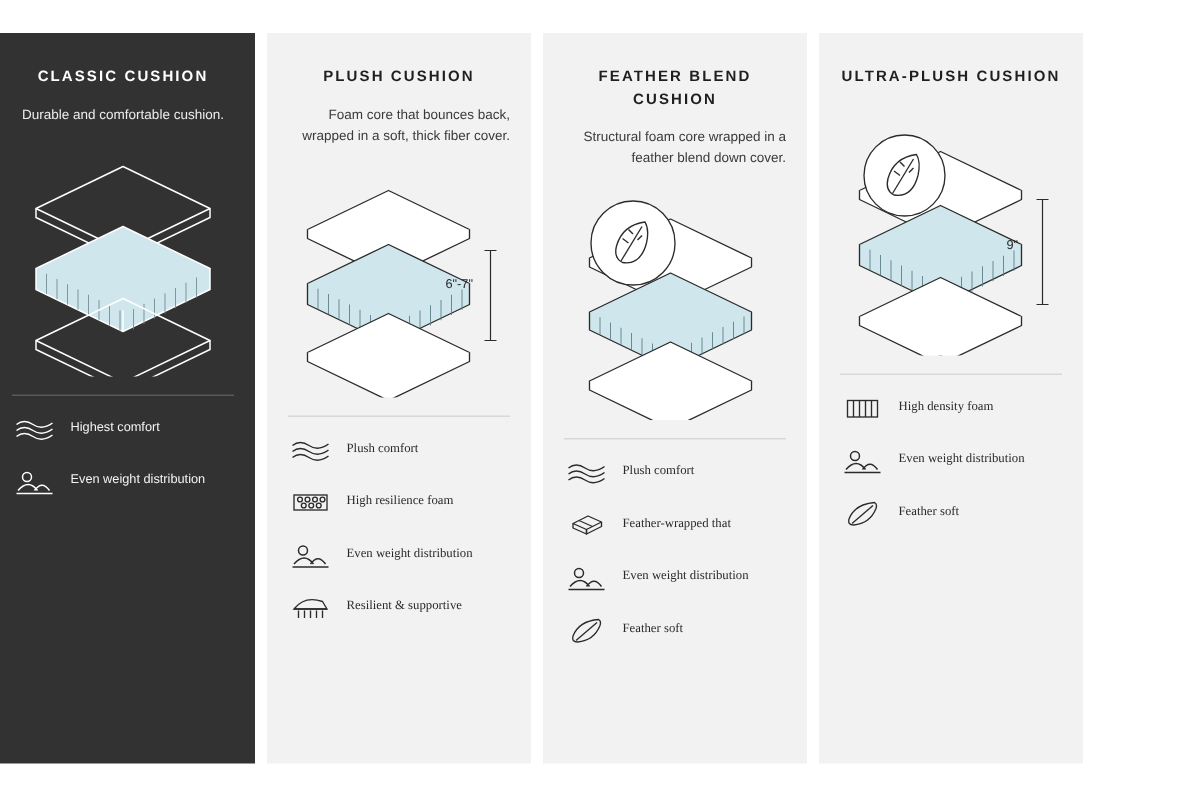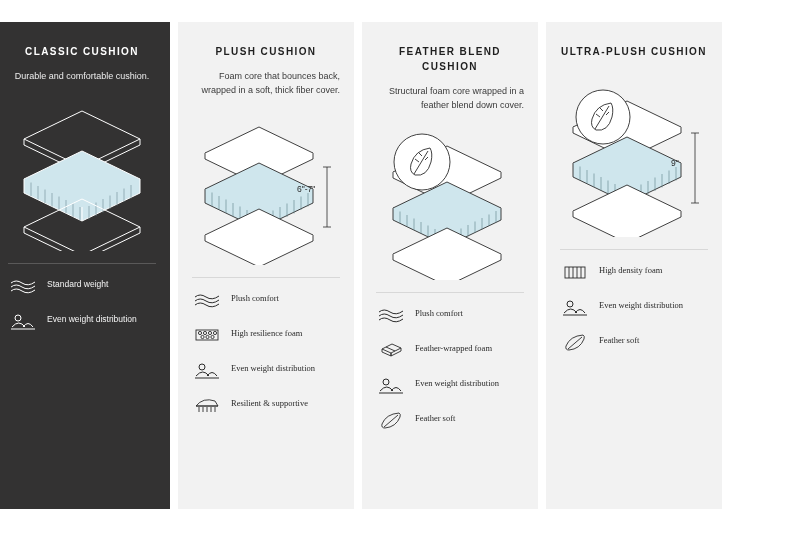--- a/index.html
+++ b/index.html
@@ -171,21 +171,21 @@
 
       <div class="features">
         <div class="feature">
           <span class="ficon">
             <svg width="28" height="16" viewBox="0 0 28 16" fill="none" stroke="#ffffff" stroke-width="1">
               <path d="M2 5 Q7 1 13 5 T26 4"></path>
                 <path d="M2 9 Q7 5 13 9 T26 8"></path>
                 <path d="M2 13 Q7 9 13 13 T26 12"></path>
             </svg>
           </span>
-          <span class="flabel">Standard weight</span>
+          <span class="flabel">Highest comfort</span>
         </div>
         <div class="feature">
           <span class="ficon">
             <svg width="28" height="20" viewBox="0 0 28 20" fill="none" stroke="#ffffff" stroke-width="1">
               <circle cx="9" cy="7" r="3"></circle>
               <path d="M3 16 Q10 8 16 16"></path>
               <path d="M14 16 Q19 9 24 16"></path>
               <path d="M2 18 L26 18"></path>
             </svg>
           </span>
@@ -363,21 +363,21 @@
         </div>
         <div class="feature">
           <span class="ficon">
             <svg width="28" height="20" viewBox="0 0 28 20" fill="none" stroke="#2b2b2b" stroke-width="0.9" stroke-linejoin="round">
               <path d="M5 9 L15 4 L24 8 L14 13 Z"></path>
               <path d="M5 9 L5 12 L14 16 L14 13"></path>
               <path d="M14 13 L14 16 L24 11 L24 8"></path>
               <path d="M9 7 L18 11"></path>
             </svg>
           </span>
-          <span class="flabel">Feather-wrapped foam</span>
+          <span class="flabel">Feather-wrapped that</span>
         </div>
         <div class="feature">
           <span class="ficon">
             <svg width="28" height="20" viewBox="0 0 28 20" fill="none" stroke="#2b2b2b" stroke-width="1">
               <circle cx="9" cy="7" r="3"></circle>
               <path d="M3 16 Q10 8 16 16"></path>
               <path d="M14 16 Q19 9 24 16"></path>
               <path d="M2 18 L26 18"></path>
             </svg>
           </span>

